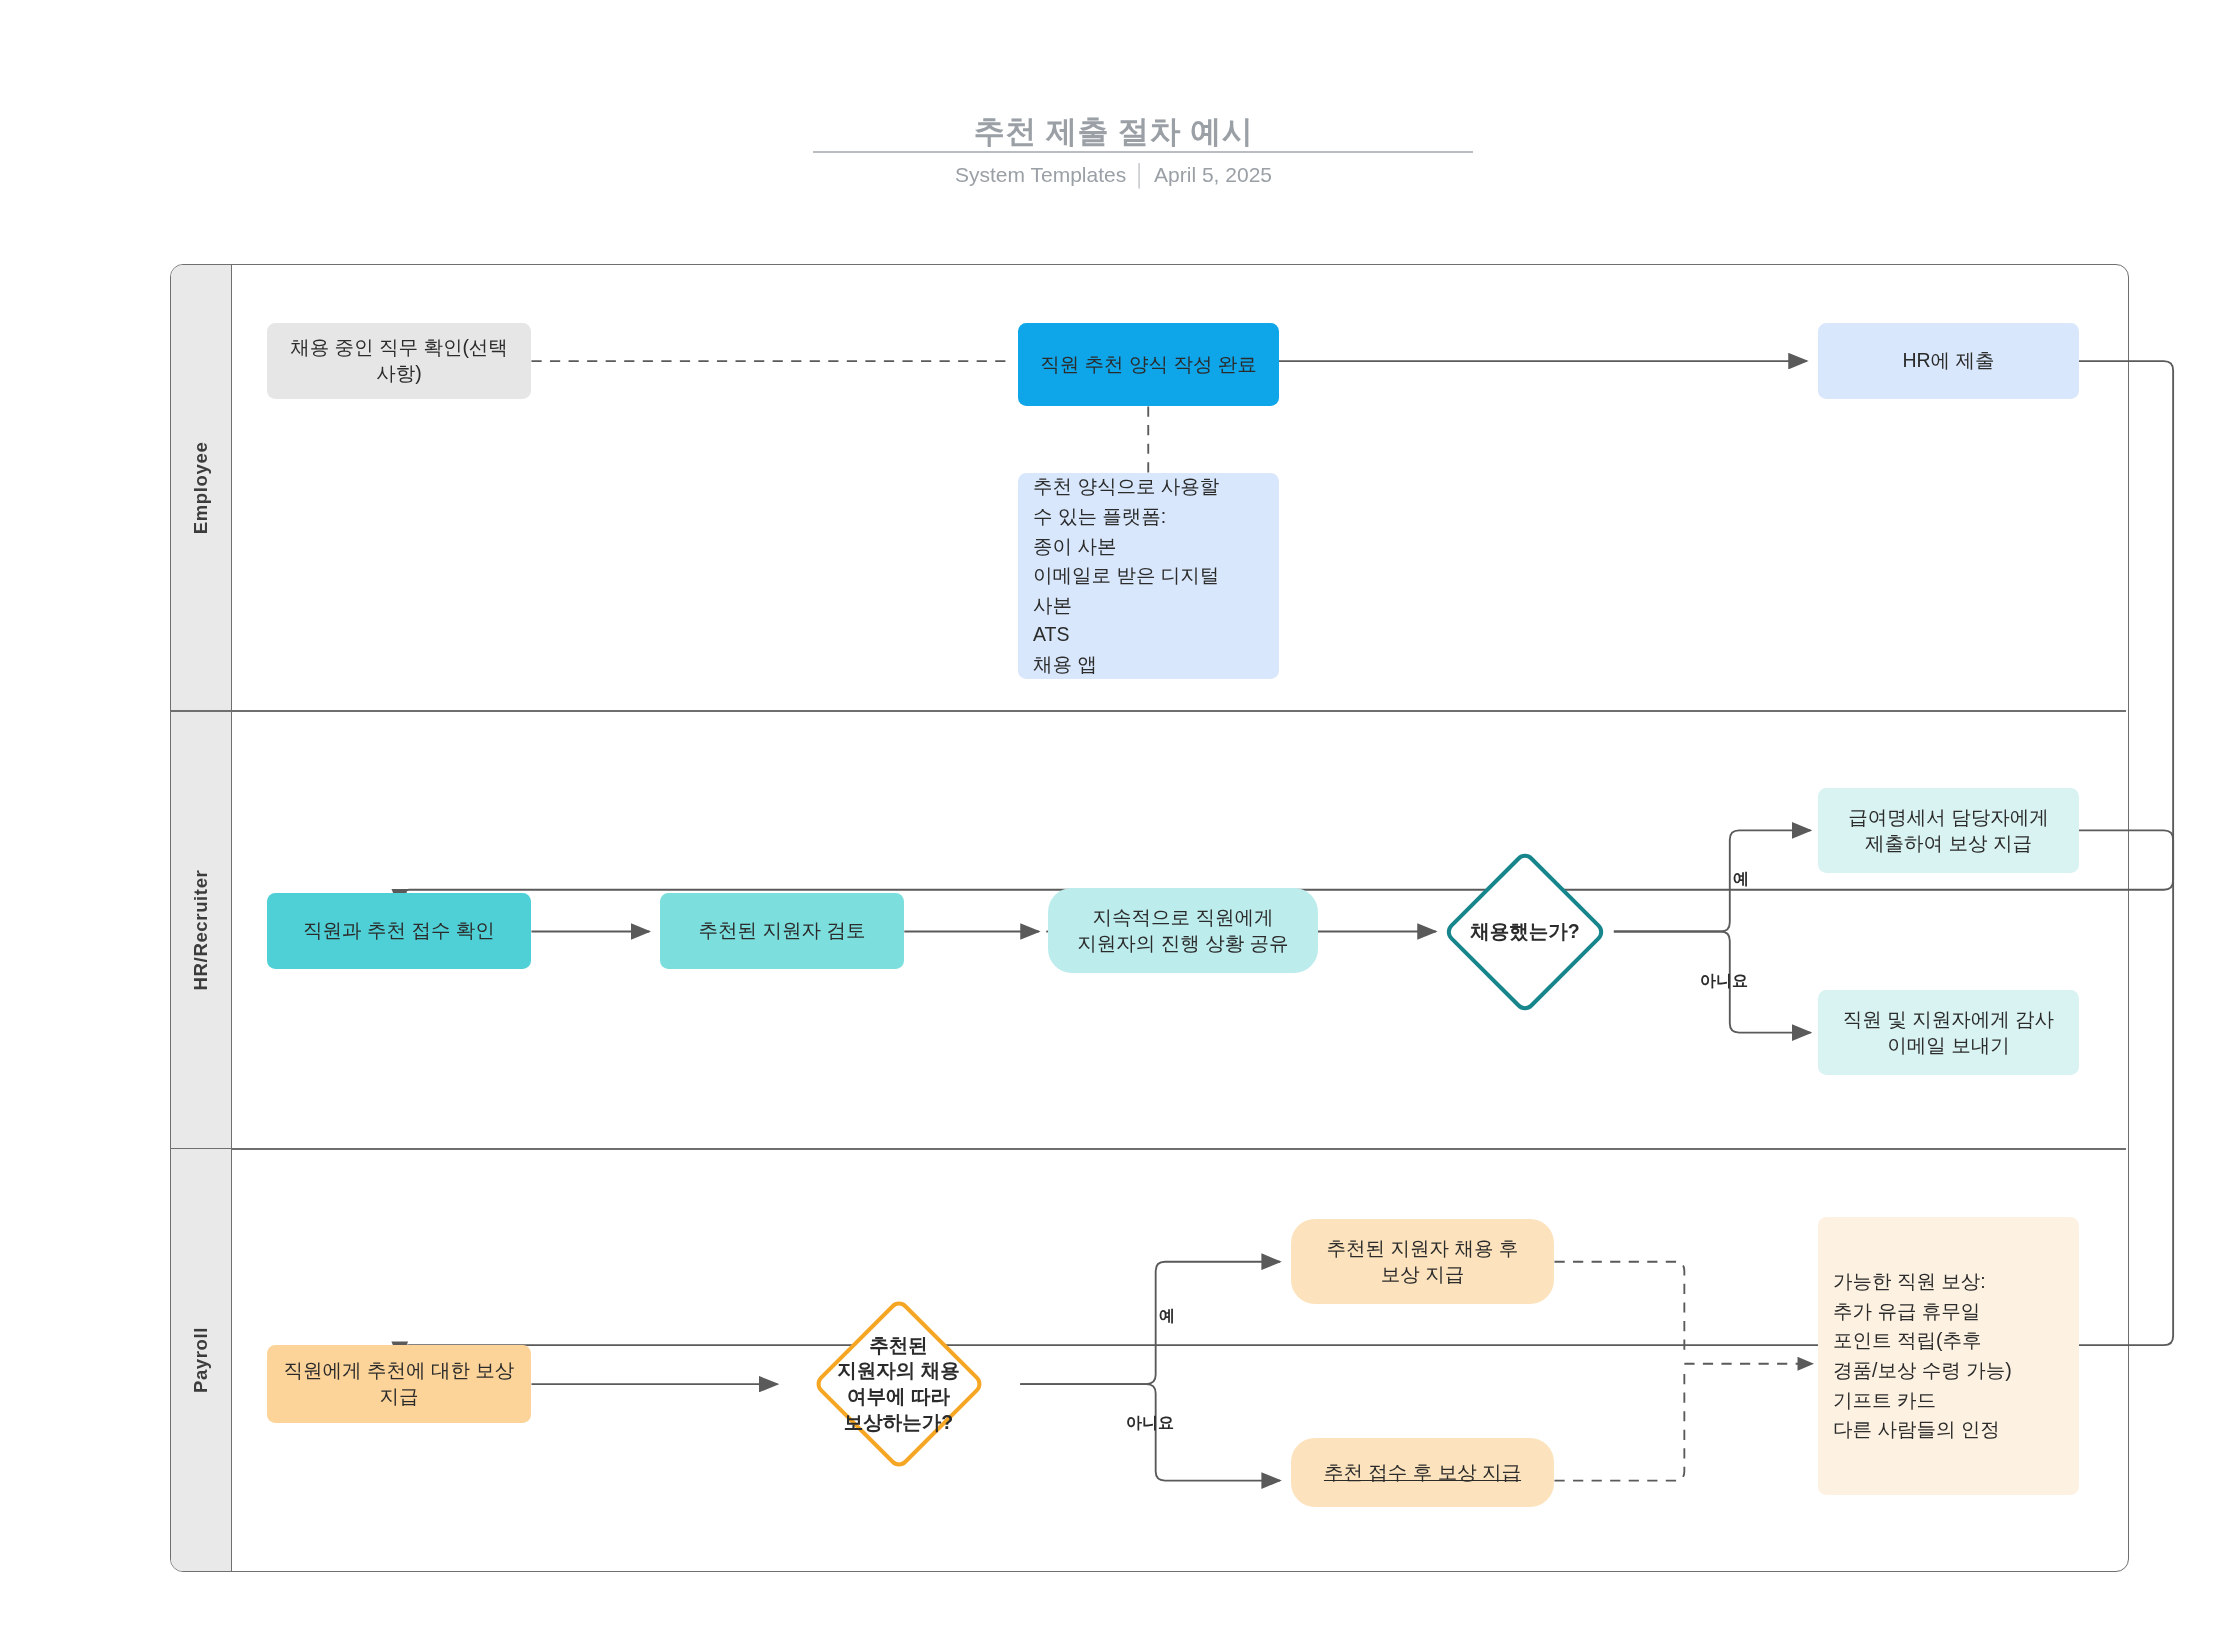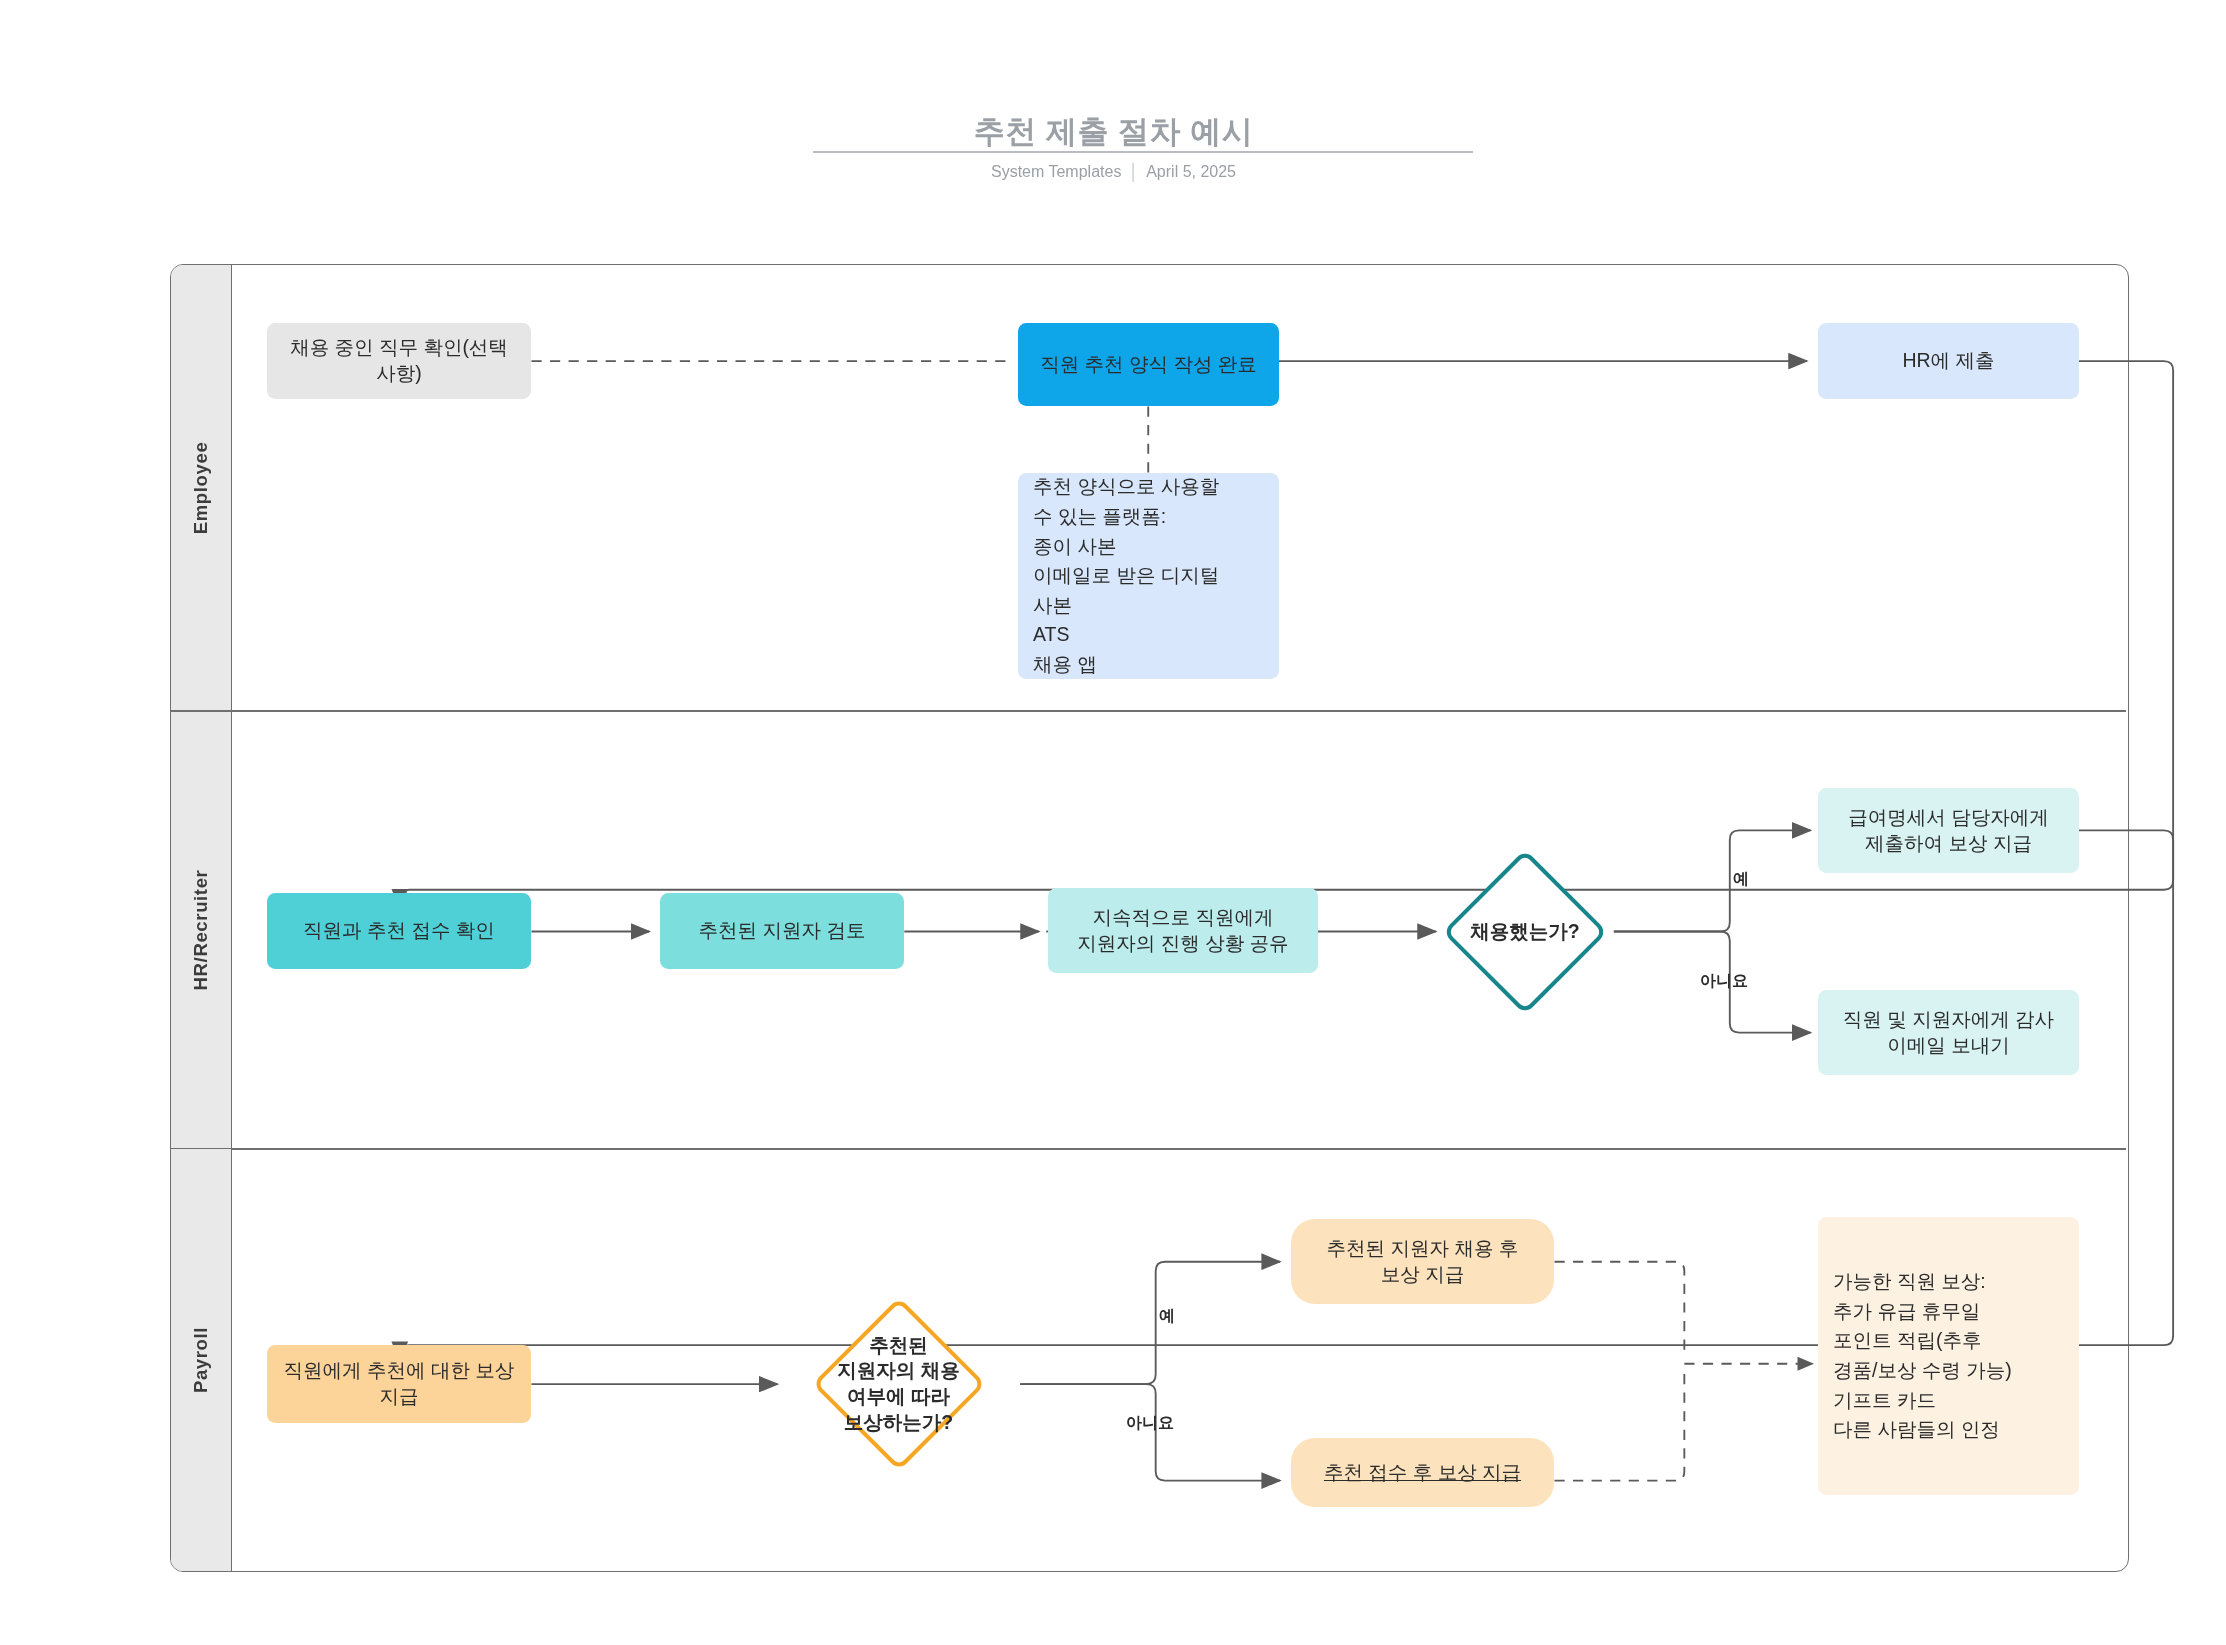--- a/index.html
+++ b/index.html
@@ -5,21 +5,21 @@
   html,body{margin:0;padding:0;background:#ffffff;}
   body{width:2226px;height:1646px;font-family:"Liberation Sans","DejaVu Sans",sans-serif;
        -webkit-font-smoothing:antialiased;position:relative;overflow:hidden;}
 
   
   #header{position:absolute;left:0;top:0;width:2226px;height:195px;}
   #doc-title{position:absolute;left:557px;top:111px;width:1113px;text-align:center;
              font-size:31px;font-weight:700;color:#9aa0a6;letter-spacing:0.5px;}
   #title-rule{position:absolute;left:813px;top:151px;width:660px;height:1.9px;background:#b9bdc2;}
   #doc-sub{position:absolute;left:557px;top:163px;width:1113px;text-align:center;
-           font-size:16px;color:#9aa0a6;font-weight:400;}
+           font-size:21px;color:#9aa0a6;font-weight:400;}
   #doc-sub .sep{color:#c5c9cd;margin:0 7.4px;}
 
   
   #pool{position:absolute;left:170px;top:264px;width:1959px;height:1308px;
         border:1.5px solid #6f6f6f;border-radius:13px;box-sizing:border-box;background:#fff;}
   .lane{position:absolute;left:0;width:1955px;box-sizing:border-box;}
   .lane-sep{position:absolute;left:0;width:1955px;height:1.5px;background:#6f6f6f;}
   .lane-head{position:absolute;left:0;top:0;width:61px;height:100%;
              background:#e9e9e9;border-right:1.5px solid #6f6f6f;box-sizing:border-box;}
   .lane-head span{position:absolute;left:50%;top:50%;
@@ -153,21 +153,21 @@
 사본
  ATS
 채용 앱</div>
 
 <div class="node n-blue-lt" style="left:1818px;top:323px;width:261px;height:76px;">HR에 제출</div>
 
 <div class="node n-teal" style="left:267px;top:893px;width:264px;height:76px;">직원과 추천 접수 확인</div>
 
 <div class="node n-teal-mid" style="left:660px;top:893px;width:244px;height:76px;">추천된 지원자 검토</div>
 
-<div class="node n-teal-lt" style="left:1048px;top:888px;width:270px;height:85px;white-space:pre-line;">지속적으로 직원에게
+<div class="node n-teal-lt" style="left:1048px;top:888px;width:270px;height:85px;white-space:pre-line;border-radius:24px;">지속적으로 직원에게
 지원자의 진행 상황 공유</div>
 
 <div class="diamond" id="dec-hired" style="left:1436px;top:839px;width:178px;height:186px;">
   <div class="dshape"></div>
   <div class="dtext">채용했는가?</div>
 </div>
 
 <div class="elabel" style="left:1733px;top:869px;">예</div>
 <div class="elabel" style="left:1700px;top:971px;">아니요</div>
 

